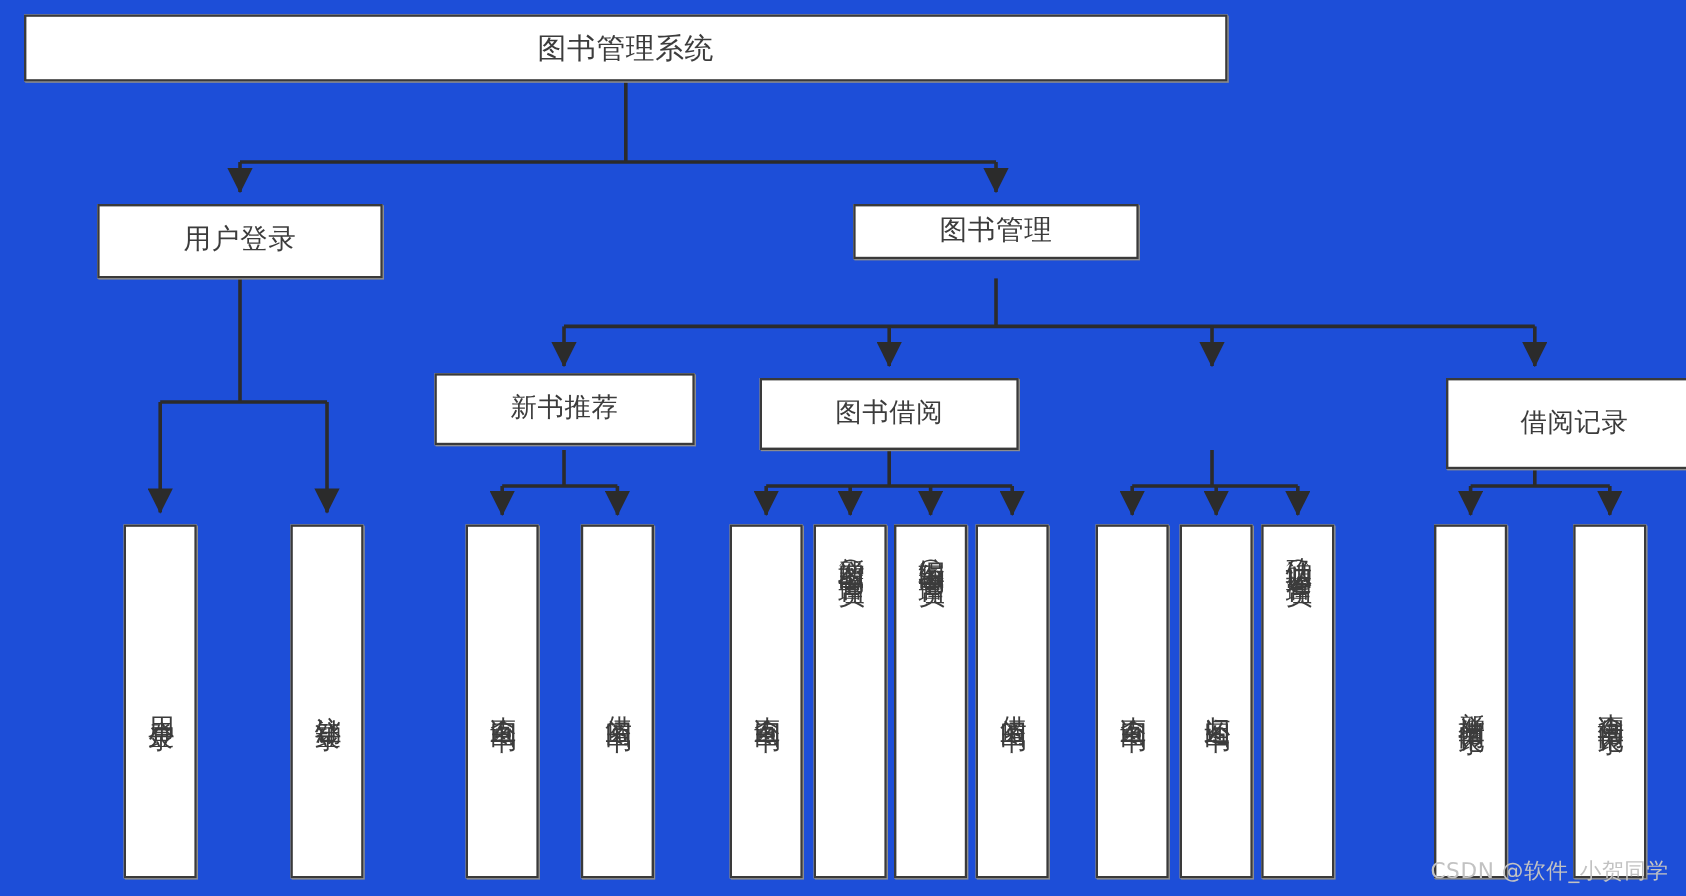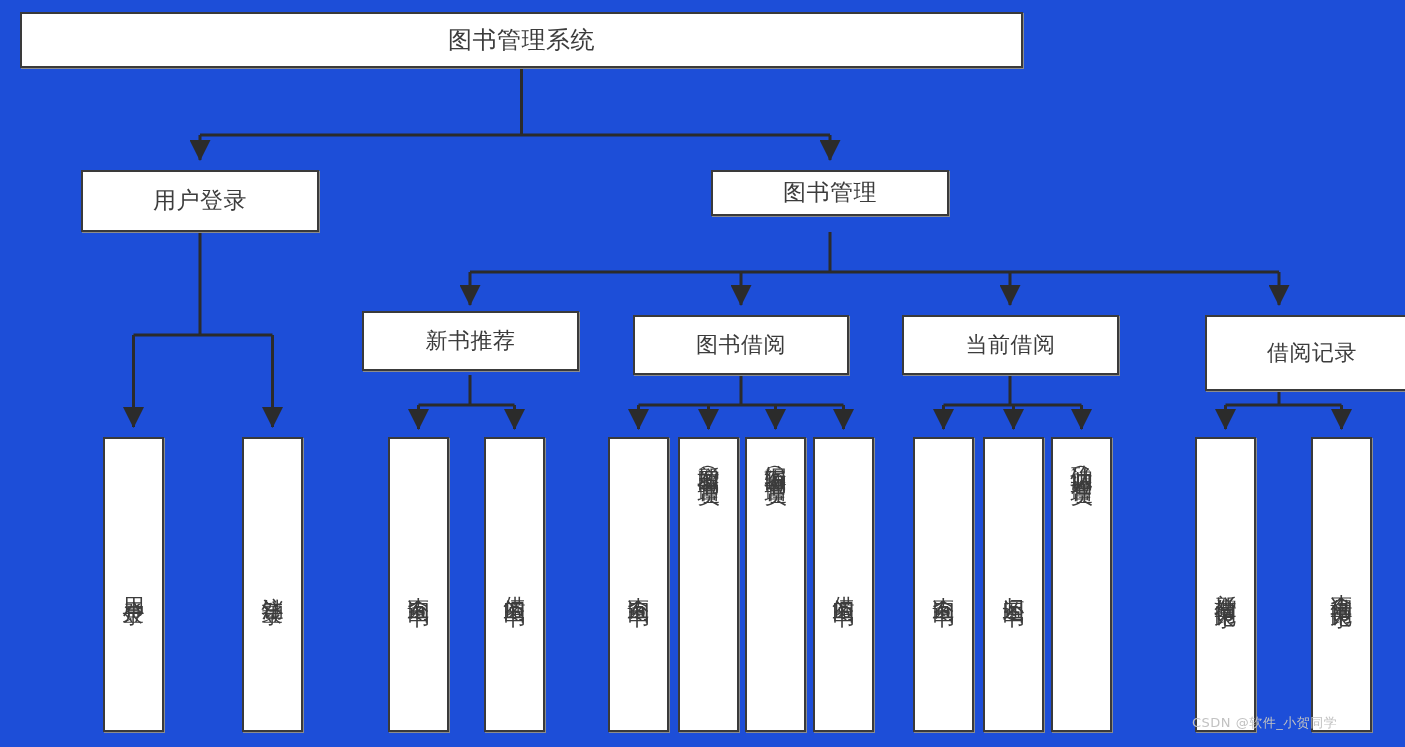--- a/index.html
+++ b/index.html
@@ -60,21 +60,21 @@
     line-height: 1;
     letter-spacing: 3px;
     white-space: nowrap;
   }
   .node.leaf.centered {
     align-items: center;
     padding-top: 0;
   }
   .watermark {
     position: absolute;
-    font-size: 13px;
+    font-size: 18px;
     color: #c2c2c2;
     white-space: nowrap;
     letter-spacing: 0.5px;
   }
 </style>
 </head>
 <body>
 
 <div id="diagram">
 
@@ -138,23 +138,20 @@
   <div class="node lvl2" style="left:711px; top:170px; width:238px; height:46px;">
     <span class="label">图书管理</span>
   </div>
 
   <div class="node lvl3" style="left:362px; top:311px; width:217px; height:60px;">
     <span class="label">新书推荐</span>
   </div>
   <div class="node lvl3" style="left:633px; top:315px; width:216px; height:60px;">
     <span class="label">图书借阅</span>
   </div>
-  <div class="node lvl3" style="left:902px; top:315px; width:217px; height:60px;">
-    <span class="label">当前借阅</span>
-  </div>
   <div class="node lvl3" style="left:1172px; top:315px; width:214px; height:76px;margin-left:33px;">
     <span class="label">借阅记录</span>
   </div>
 
   <div class="node leaf centered" style="left:103px; top:437px; width:61px; height:295px;">
     <span class="label">用户登录</span>
   </div>
   <div class="node leaf centered" style="left:242px; top:437px; width:61px; height:295px;">
     <span class="label">注销登录</span>
   </div>

